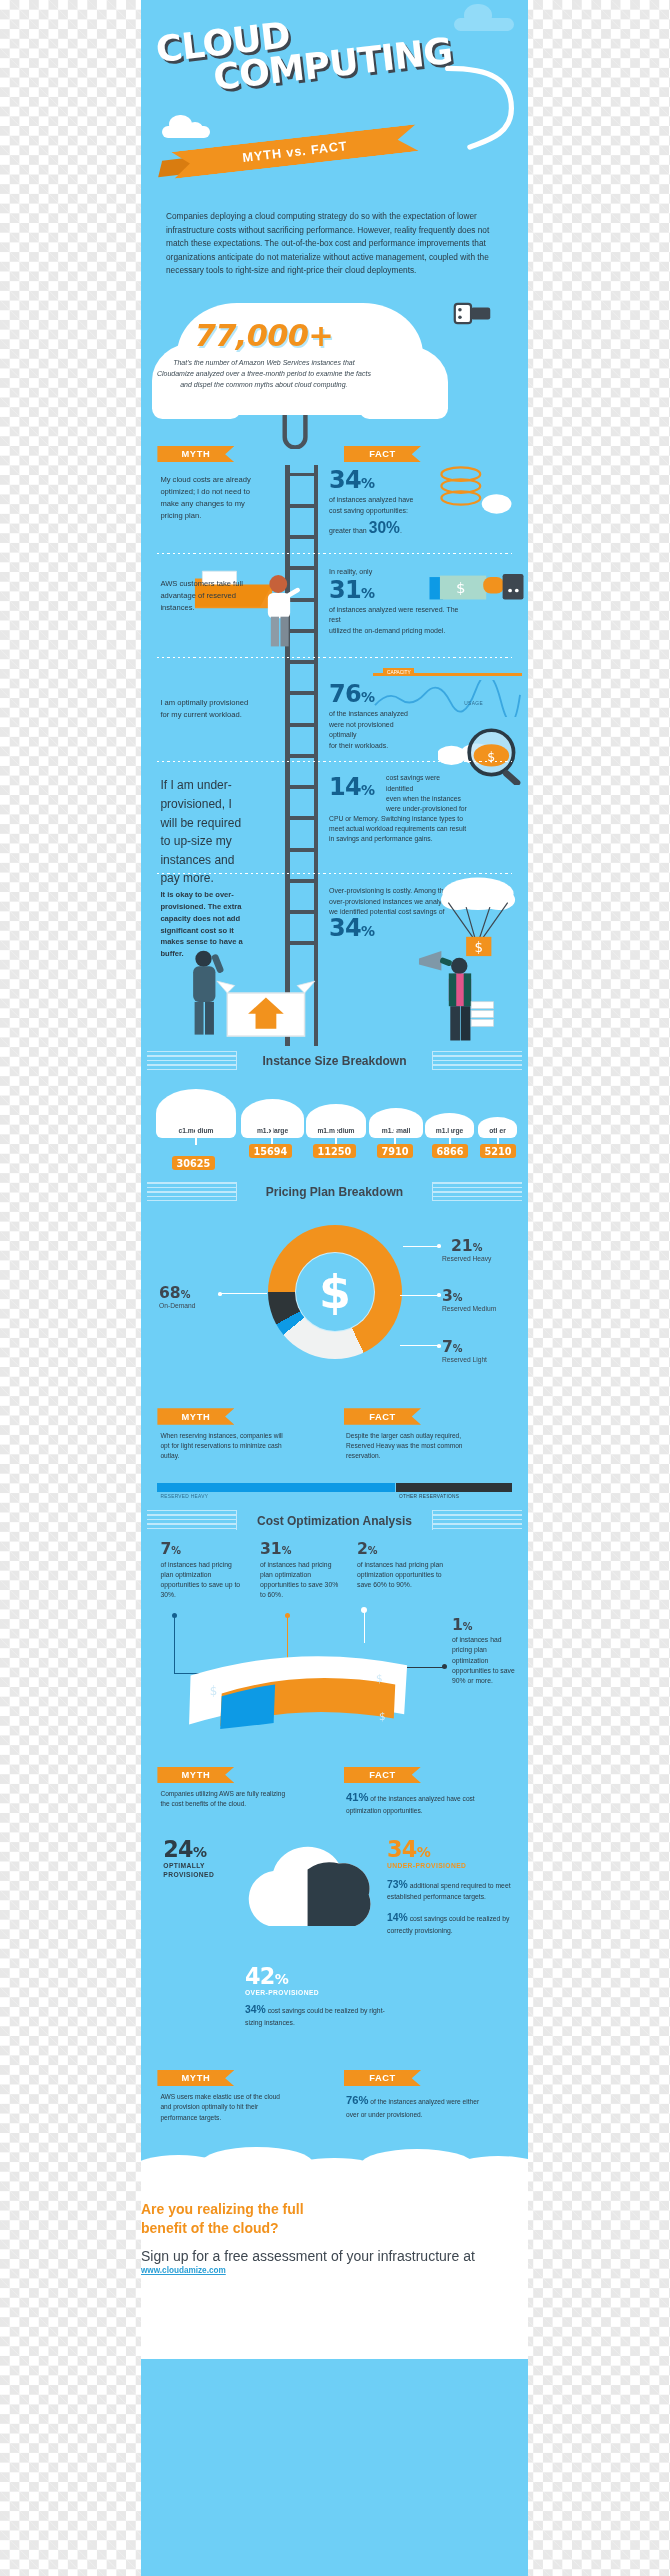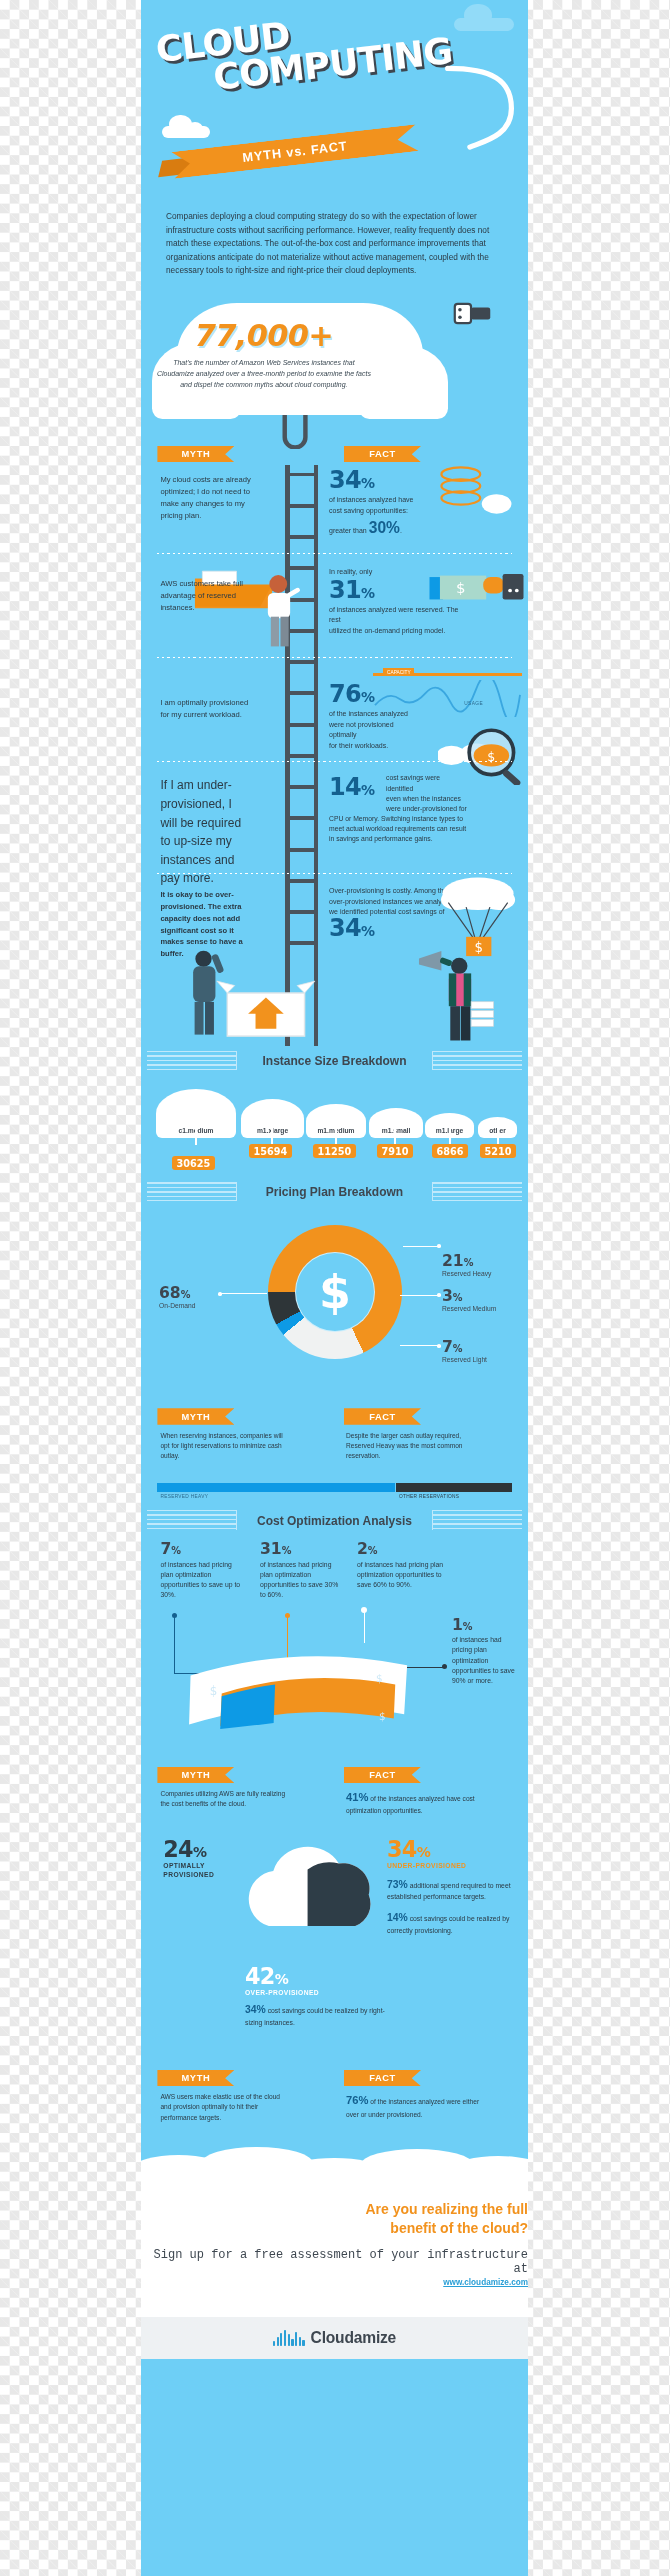--- a/index.html
+++ b/index.html
@@ -185,27 +185,27 @@
   .ccol .pct small { font-size:9.7px; }
   .ccol p { color:#2b3a45; font-size:6.8px; line-height:1.5; margin-top:1.5px; }
 
   
   .perf { position:relative; height: 238px; }
   .perf .big { font-family:"DejaVu Sans",sans-serif; font-weight:bold; font-size:22.3px; letter-spacing:-0.7px; }
   .perf .cap { font-weight:bold; font-size:6.7px; letter-spacing:0.4px; }
   .perf p { font-size:6.8px; line-height:1.5; color:#2b3a45; }
 
   
-  .footer { position:relative; background:#fff; height: 179px; text-align:right; }
+  .footer { position:relative; background:#fff; height: 179px; text-align:left; }
   .foot-cloudband { position:relative; height: 36px; background:#6ecff6; }
   .foot-cloudband .fc { position:absolute; bottom:0; background:#fff; border-radius:50% 50% 0 0; }
   .foot-h {
     color:#f2921d; font-size:14px; font-weight:bold; padding-top: 19.4px; line-height:1.35;
   }
-  .foot-sub { color:#3e4750; font-size:12px; margin-top: 10.4px; font-family: Liberation Mono, monospace; }
+  .foot-sub { color:#3e4750; font-size:14px; margin-top: 10.4px; }
   .foot-link { color:#2a9fd6; font-size:8.2px; font-weight:bold; margin-top:2.2px; display:block; }
   .brandbar { position:absolute; bottom:0; left:0; width:100%; height:42px; background:#eef1f3;
               display:flex; align-items:center; justify-content:center; gap:6px; }
   .brand-mark { display:flex; align-items:flex-end; gap:1.5px; height:16.4px; }
   .brand-mark i { display:block; width:2.2px; background:#2a9fd6; border-radius:0.7px; }
   .brand-name { color:#3e4750; font-size:15.6px; font-weight:bold; letter-spacing:-0.2px; }
 </style>
 </head>
 <body>
 
@@ -471,21 +471,21 @@
       </div>
     </div>
 
     <div class="dlabel" style="left:18px; top:77px; text-align:left;">
       <div class="pct"><span>68</span><small>%</small></div>
       <div class="nm">On-Demand</div>
     </div>
     <div class="leader" style="left:80px; top:86px; width:46px;"></div>
     <div class="leaddot" style="left:77px; top:85px;"></div>
 
-    <div class="dlabel" style="left:301px; top:45px;">
+    <div class="dlabel" style="left:301px; top:30px;text-align:center;">
       <div class="pct"><span>21</span><small>%</small></div>
       <div class="nm">Reserved Heavy</div>
     </div>
     <div class="leader" style="left:262px; top:39px; width:36px;"></div>
     <div class="leaddot" style="left:296px; top:37px;"></div>
 
     <div class="dlabel" style="left:301px; top:80px;">
       <div class="pct"><span>3</span><small>%</small></div>
       <div class="nm">Reserved Medium</div>
     </div>
@@ -623,29 +623,15 @@
     <div class="fc" style="left:313px; width:89px; height:24px;"></div>
     <div style="position:absolute; left:0; bottom:0; width:100%; height:10.4px; background:#fff;"></div>
   </div>
   <div class="footer">
     <div class="foot-h">
       <div>Are you realizing the full</div>
       <div>benefit of the cloud?</div>
     </div>
     <div class="foot-sub">Sign up for a free assessment of your infrastructure at</div>
     <a class="foot-link" href="#">www.cloudamize.com</a>
-    <div class="brandbar">
-      <div class="brand-mark">
-        <i style="height:5.2px"></i>
-          <i style="height:9px"></i>
-          <i style="height:13.4px"></i>
-        <i style="height:16.4px"></i>
-          <i style="height:12px"></i>
-          <i style="height:7.4px"></i>
-        <i style="height:14px"></i>
-          <i style="height:9.7px"></i>
-          <i style="height:6px"></i>
-      </div>
-      <div class="brand-name">Cloudamize</div>
-    </div>
   </div>
 </div>
 
 
 </body></html>

